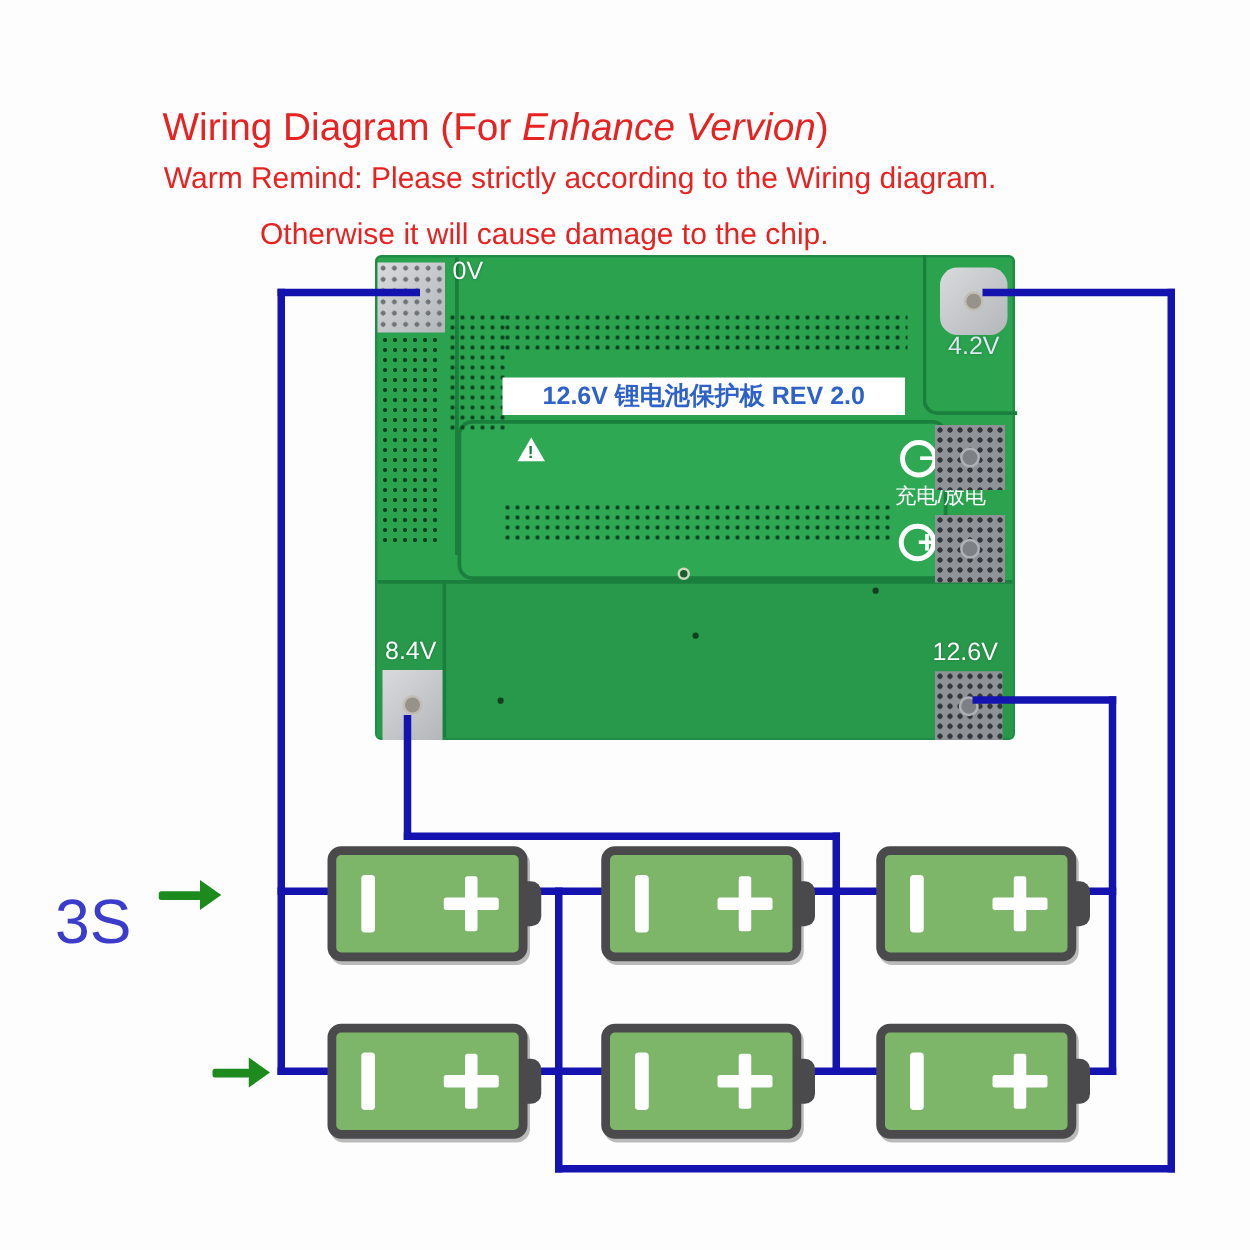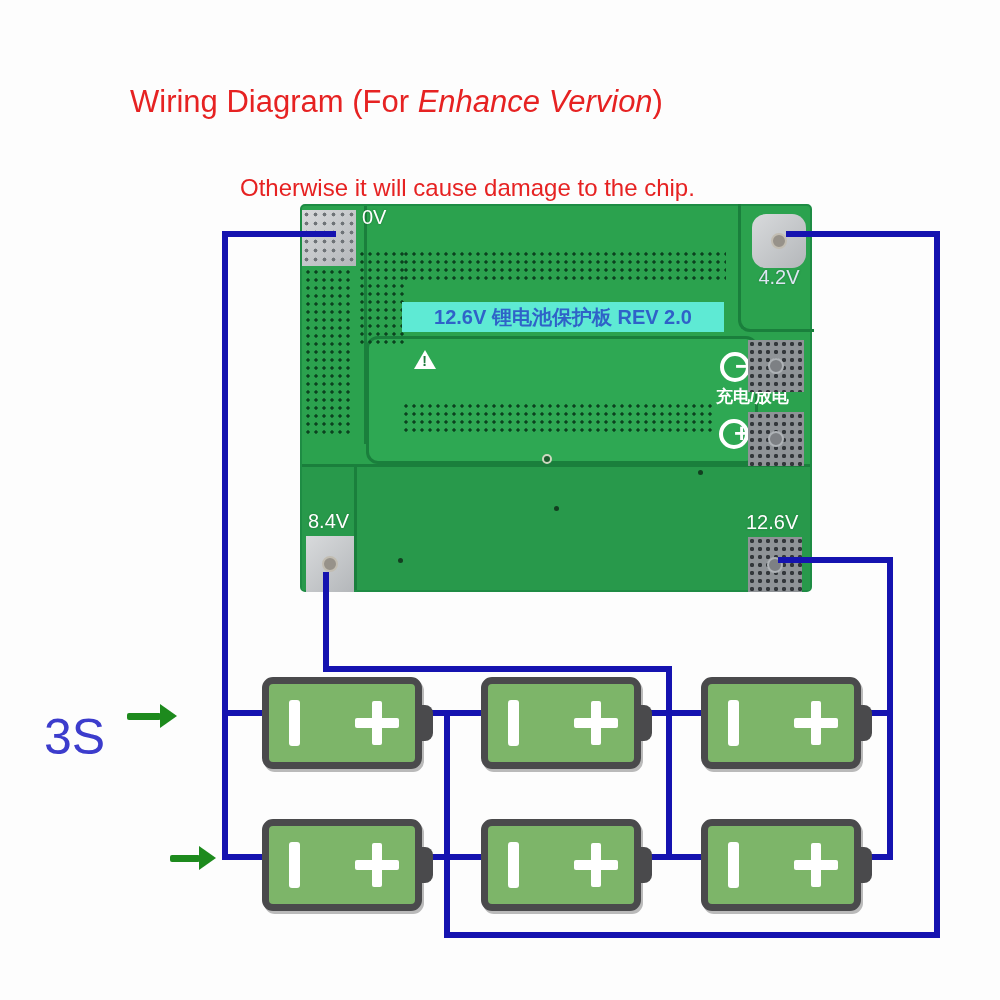--- a/index.html
+++ b/index.html
@@ -9,44 +9,44 @@
   }
   html,body{margin:0;padding:0;background:#fff;}
   .stage{position:relative;width:1000px;height:1000px;background:#fdfdfd;overflow:hidden;
          font-family:"Liberation Sans",sans-serif;}
 
   
   .title{position:absolute;left:130px;top:84px;font-size:31px;color:var(--title-red);white-space:nowrap;}
   .title i{font-style:italic;}
   .warn{position:absolute;color:var(--title-red);font-size:24px;white-space:nowrap;}
   .warn.l1{left:131px;top:129px;}
-  .warn.l2{left:240px;top:174px;}
+  .warn.l2{left:208px;top:174px;}
 
   
   .board{position:absolute;left:300px;top:204px;width:512px;height:388px;
          background:var(--pcb-green);border:2px solid #1e8c44;box-sizing:border-box;border-radius:5px;}
   .board *{position:absolute;box-sizing:border-box;}
   .sec-topright{left:436px;top:-2px;width:76px;height:128px;border-left:3px solid #1a7f3c;border-bottom:3px solid #1a7f3c;border-bottom-left-radius:12px;}
   .sec-mid{left:64px;top:130px;width:392px;height:128px;border:3px solid #1a7f3c;border-radius:12px;background:#2ea853;}
   .sec-bottom{left:0px;top:258px;width:508px;height:126px;background:#28994b;border-top:3px solid #1a7f3c;}
   .sec-divider{left:52px;top:258px;width:3px;height:126px;background:#1a7f3c;}
   .vline{left:62px;top:0px;width:3px;height:238px;background:#1a7f3c;}
   .dots{background-image:radial-gradient(circle,#0b421f 1.4px,rgba(0,0,0,0) 1.9px);background-size:8px 8px;}
   .dots-a{left:100px;top:44px;width:324px;height:34px;}
   .dots-b{left:100px;top:196px;width:314px;height:32px;}
   .dots-l1{left:2px;top:62px;width:50px;height:168px;}
   .dots-l2{left:56px;top:44px;width:46px;height:94px;}
-  .banner{left:100px;top:96px;width:322px;height:30px;background:#5eead4;color:var(--banner-blue);
+  .banner{left:100px;top:96px;width:322px;height:30px;background:#ffffff;color:var(--banner-blue);
           font-weight:bold;font-size:20px;line-height:30px;text-align:center;white-space:nowrap;}
   .caution{left:112px;top:140px;width:340px;height:26px;display:flex;align-items:center;gap:10px;
            color:#fff;font-weight:bold;font-size:20px;white-space:nowrap;letter-spacing:1px;}
   .tri{position:relative;width:0;height:0;border-left:11px solid transparent;border-right:11px solid transparent;
        border-bottom:19px solid #fff;flex:none;}
   .tri span{position:absolute;left:-4px;top:3px;width:8px;color:#1d7a3a;font-size:14px;font-weight:bold;text-align:center;}
-  .charge{left:414px;top:179px;width:100px;color:#fff;font-weight:bold;font-size:17px;white-space:nowrap;}
+  .charge{left:414px;top:179px;width:100px;color:#fff;font-weight:normal;font-size:17px;white-space:nowrap;}
   .term{width:30px;height:30px;border:4px solid #fff;border-radius:50%;color:#fff;text-align:center;
         font-weight:bold;font-size:26px;line-height:21px;}
   .term-minus{left:418px;top:146px;}
   .term-plus{left:417px;top:213px;}
   .pad-silver{background:linear-gradient(135deg,#d8dadc,#b4b7ba);}
   .pad-holes{background-image:radial-gradient(circle,#6e7377 1.7px,rgba(0,0,0,0) 2.2px),linear-gradient(135deg,#d8dadc,#b4b7ba);background-size:9px 9px,100% 100%;}
   .pad-dark{background-color:#8f9397;background-image:radial-gradient(circle,#33373b 1.9px,rgba(0,0,0,0) 2.4px);background-size:8px 8px;}
   .pad-0v{left:0px;top:4px;width:54px;height:56px;}
   .pad-42{left:450px;top:8px;width:54px;height:54px;border-radius:14px;}
   .pad-minus{left:446px;top:134px;width:56px;height:52px;}
@@ -85,20 +85,21 @@
   .arrow .stem{position:absolute;left:0;top:9px;height:7px;background:var(--arrow-green);border-radius:2px;}
   .arrow .head{position:absolute;top:0;width:0;height:0;border-top:12px solid transparent;
                border-bottom:12px solid transparent;border-left:17px solid var(--arrow-green);}
 </style>
 </head>
 <body>
 
 <div class="stage">
 
   <div class="title"><span>Wiring Diagram (For </span><i>Enhance Vervion</i><span>)</span></div>
+  <div class="warn l1">Warm Remind: Please strictly according to the Wiring diagram.</div>
   <div class="warn l2">Otherwise it will cause damage to the chip.</div>
 
   <div class="board">
     <div class="sec-topright"></div>
     <div class="sec-mid"></div>
     <div class="sec-bottom"></div>
     <div class="sec-divider"></div>
     <div class="vline"></div>
 
     <div class="dots dots-a"></div>

